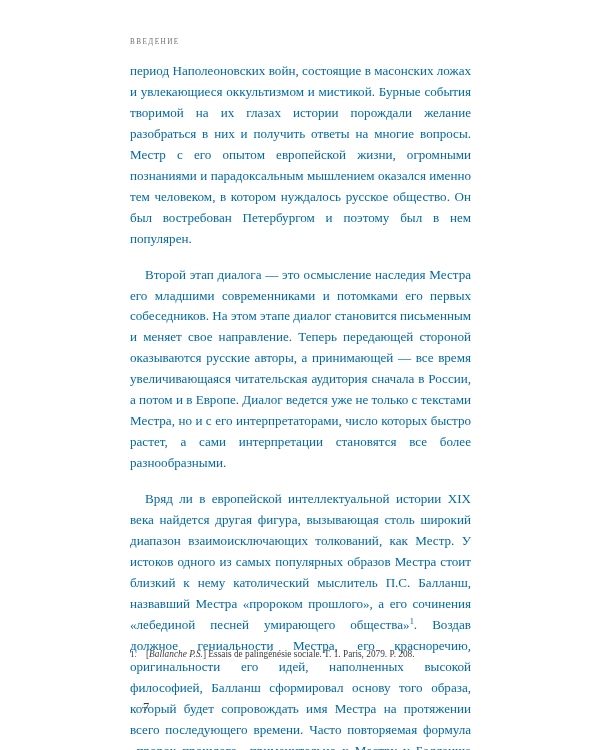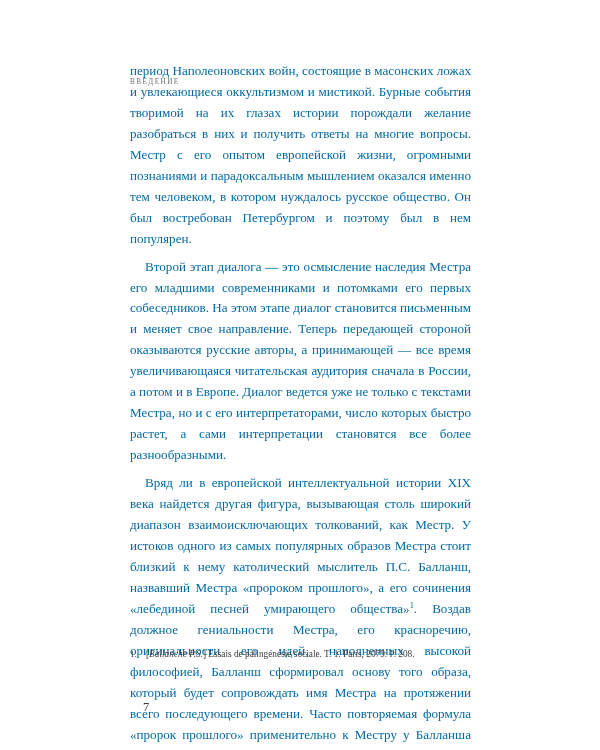--- a/index.html
+++ b/index.html
@@ -25,21 +25,20 @@
     position: absolute;
     left: 130px;
     top: 38px;
     width: 340px;
     font-size: 7.2px;
     letter-spacing: 1.45px;
     color: #6d6f74;
     text-transform: uppercase;
     font-family: "Liberation Serif", "DejaVu Serif", serif;
     white-space: nowrap;
-    margin-top: 40px;
   }
 
   
   .textblock {
     position: absolute;
     left: 130px;
     top: 61px;
     width: 341px;
   }
 
@@ -53,21 +52,21 @@
     color: #0369a1;
     hyphens: manual;
     -webkit-hyphens: manual;
   }
 
   .para.continuation {
     text-indent: 0;
   }
 
   .para + .para {
-    margin-top: 7px;
+    margin-top: 15px;
   }
 
   sup.fn-ref {
     font-size: 8.4px;
     line-height: 0;
     vertical-align: super;
     letter-spacing: 0;
   }
 
   

